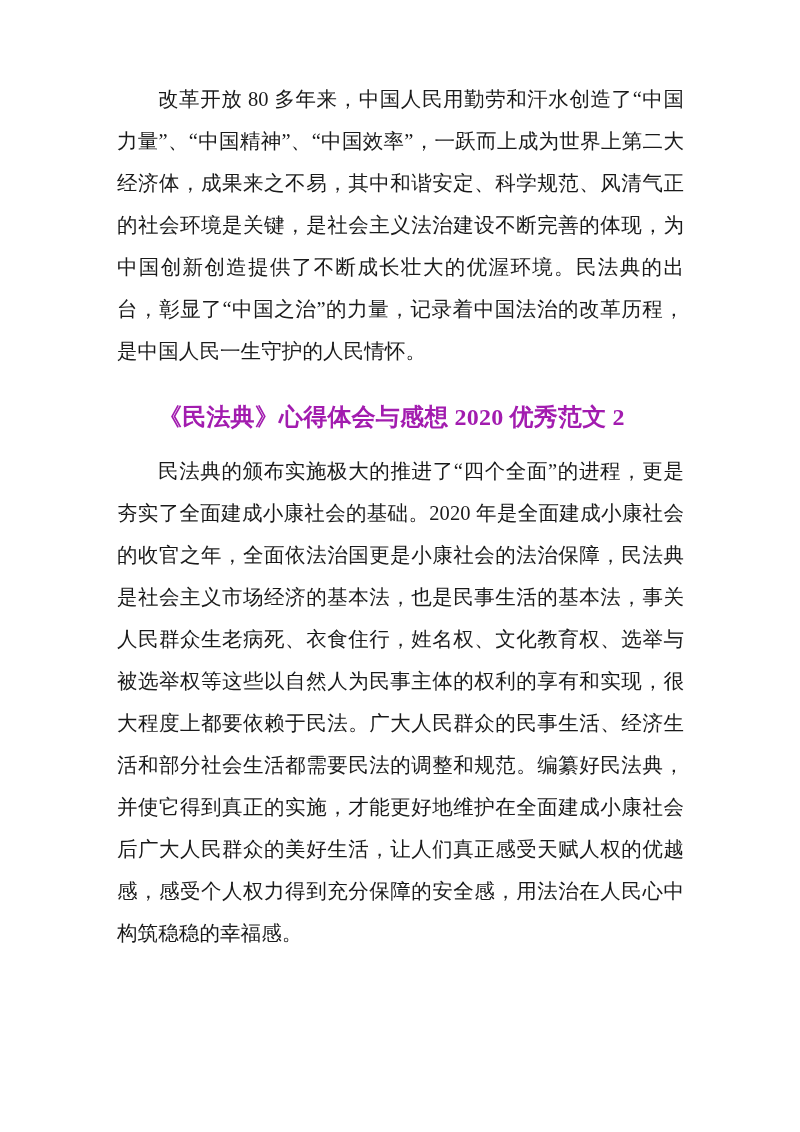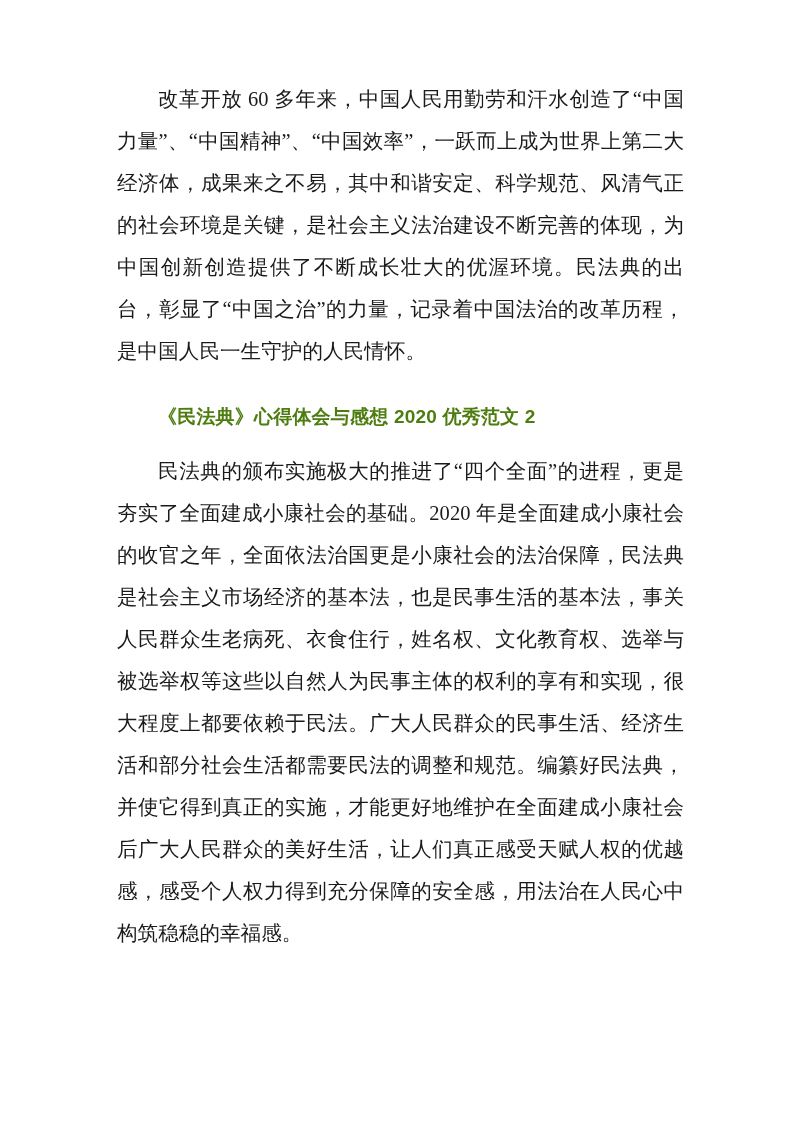--- a/index.html
+++ b/index.html
@@ -33,41 +33,41 @@
     text-justify: inter-ideograph;
     text-indent: 41px;
     margin: 0;
     letter-spacing: 0.1px;
     word-break: break-all;
   }
   .para-1 {
     margin-bottom: 0;
   }
   .section-heading {
-    font-family: Liberation Sans, sans-serif;
+    font-family: Liberation Serif, serif;
     font-weight: bold;
-    font-size: 19px;
+    font-size: 24px;
     line-height: 42px;
-    color: #4d7c0f;
+    color: #a21caf;
     text-indent: 41px;
     margin: 0;
     letter-spacing: 0.2px;
     padding-top: 24px;
     padding-bottom: 12px;
   }
   .para-2 {
     margin-top: 0;
   }
 </style>
 </head>
 <body>
 
 <div class="page">
   <div class="doc-body">
 
-    <p class="para para-1">改革开放 60 多年来，中国人民用勤劳和汗水创造了“中国力量”、“中国精神”、“中国效率”，一跃而上成为世界上第二大经济体，成果来之不易，其中和谐安定、科学规范、风清气正的社会环境是关键，是社会主义法治建设不断完善的体现，为中国创新创造提供了不断成长壮大的优渥环境。民法典的出台，彰显了“中国之治”的力量，记录着中国法治的改革历程，是中国人民一生守护的人民情怀。</p>
+    <p class="para para-1">改革开放 80 多年来，中国人民用勤劳和汗水创造了“中国力量”、“中国精神”、“中国效率”，一跃而上成为世界上第二大经济体，成果来之不易，其中和谐安定、科学规范、风清气正的社会环境是关键，是社会主义法治建设不断完善的体现，为中国创新创造提供了不断成长壮大的优渥环境。民法典的出台，彰显了“中国之治”的力量，记录着中国法治的改革历程，是中国人民一生守护的人民情怀。</p>
 
     <h2 class="section-heading">《民法典》心得体会与感想 2020 优秀范文 2</h2>
 
     <p class="para para-2">民法典的颁布实施极大的推进了“四个全面”的进程，更是夯实了全面建成小康社会的基础。2020 年是全面建成小康社会的收官之年，全面依法治国更是小康社会的法治保障，民法典是社会主义市场经济的基本法，也是民事生活的基本法，事关人民群众生老病死、衣食住行，姓名权、文化教育权、选举与被选举权等这些以自然人为民事主体的权利的享有和实现，很大程度上都要依赖于民法。广大人民群众的民事生活、经济生活和部分社会生活都需要民法的调整和规范。编纂好民法典，并使它得到真正的实施，才能更好地维护在全面建成小康社会后广大人民群众的美好生活，让人们真正感受天赋人权的优越感，感受个人权力得到充分保障的安全感，用法治在人民心中构筑稳稳的幸福感。</p>
 
   </div>
 </div>
 
 </body></html>

